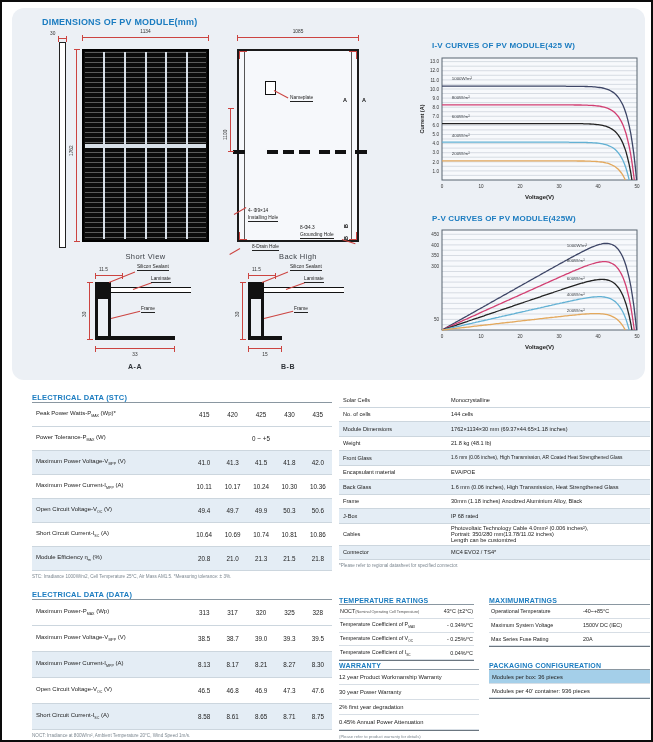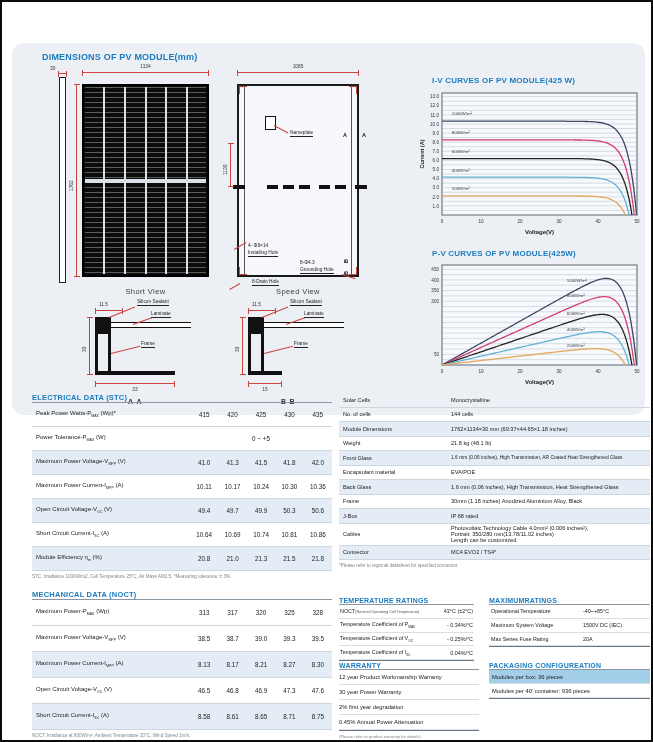--- a/index.html
+++ b/index.html
@@ -1,20 +1,20 @@
 <!DOCTYPE html>
 <html><head>
 <meta charset="utf-8">
 <style>
   html,body{margin:0;padding:0;background:#fff;}
   .page{position:relative;width:653px;height:742px;background:#ffffff;border:2px solid #0c0c0c;
         box-sizing:border-box;font-family:"Liberation Sans", sans-serif;overflow:hidden;}
   .abs{position:absolute;}
   
-  .panel{position:absolute;left:10px;top:6px;width:633px;height:372px;background:#ecf0f5;border-radius:12px;margin-top:35px;}
+  .panel{position:absolute;left:10px;top:6px;width:633px;height:372px;background:#ecf0f5;border-radius:12px;}
   .panel-title{position:absolute;font-size:9px;font-weight:bold;color:#1b7cc0;letter-spacing:.2px;}
   .caption{position:absolute;text-align:center;font-size:7.5px;color:#3a3f45;letter-spacing:.4px;}
   .dim-num{position:absolute;font-size:4.8px;color:#333;white-space:nowrap;}
   .dlabel{position:absolute;font-size:4.8px;color:#222;white-space:nowrap;}
   .ulbl{border-bottom:1px solid #222;padding-bottom:.5px;}
   .rot{transform:rotate(-90deg);transform-origin:left top;}
   .redh{position:absolute;height:0;border-top:1px solid #cc4440;}
   .redh::before,.redh::after{content:"";position:absolute;top:-3px;width:0;height:6px;border-left:1px solid #cc4440;}
   .redh::before{left:0}.redh::after{right:0}
   .redv{position:absolute;width:0;border-left:1px solid #cc4440;}
@@ -125,21 +125,21 @@
     <div class="dim-num rot" style="left:211px;top:132px">1100</div>
 
     <div class="lead" style="left:222px;top:206px;width:14px;transform:rotate(-30deg)"></div>
     <div class="dlabel" style="left:236px;top:200px">4- Φ9×14</div>
     <div class="dlabel ulbl" style="left:236px;top:207px">Installing Hole</div>
     <div class="dlabel" style="left:288px;top:217px">8-Φ4.3</div>
     <div class="dlabel ulbl" style="left:288px;top:224px">Grounding Hole</div>
     <div class="lead" style="left:330px;top:231px;width:14px;transform:rotate(18deg)"></div>
     <div class="dlabel ulbl" style="left:240px;top:236px">8-Drain Hole</div>
     <div class="lead" style="left:228px;top:240px;width:12px;transform:rotate(150deg)"></div>
-    <div class="caption" style="left:225px;top:244px;width:122px">Speed View</div>
+    <div class="caption" style="left:225px;top:244px;width:122px">Back High</div>
 
     <div class="marker" style="left:331px;top:89px">A</div>
     <div class="marker" style="left:350px;top:89px">A</div>
     <div class="marker rot" style="left:331px;top:232px">B</div>
     <div class="marker rot" style="left:331px;top:220px">B</div>
 
     <div class="sec" style="left:75px;top:256px">
       <div class="dim-num" style="left:12px;top:3px">11.5</div>
       <div class="redh" style="left:8px;top:11px;width:28px"></div>
       <div class="cap" style="left:8px;top:18px;width:16px;height:17px"></div>
@@ -341,21 +341,21 @@
           <div class="spec-val">21.0</div>
           <div class="spec-val">21.3</div>
           <div class="spec-val">21.5</div>
           <div class="spec-val">21.8</div>
         </div>
       </div>
     <div class="foot">STC: Irradiance 1000W/m2, Cell Temperature 25°C, Air Mass AM1.5.    *Measuring tolerance: ± 3%.</div>
   </div>
 
   <div class="section" style="left:30px;top:588px;width:300px">
-    <div class="sec-head">MECHANICAL DATA (NOCT)</div>
+    <div class="sec-head">ELECTRICAL DATA (DATA)</div>
     <div id="noct-rows">
         <div class="spec-row tall">
           <div class="spec-label"><span>Maximum Power-P</span><sub>MAX</sub><span> (Wp)</span></div>
           <div class="spec-val">313</div>
           <div class="spec-val">317</div>
           <div class="spec-val">320</div>
           <div class="spec-val">325</div>
           <div class="spec-val">328</div>
         </div>
         <div class="spec-row tall">

